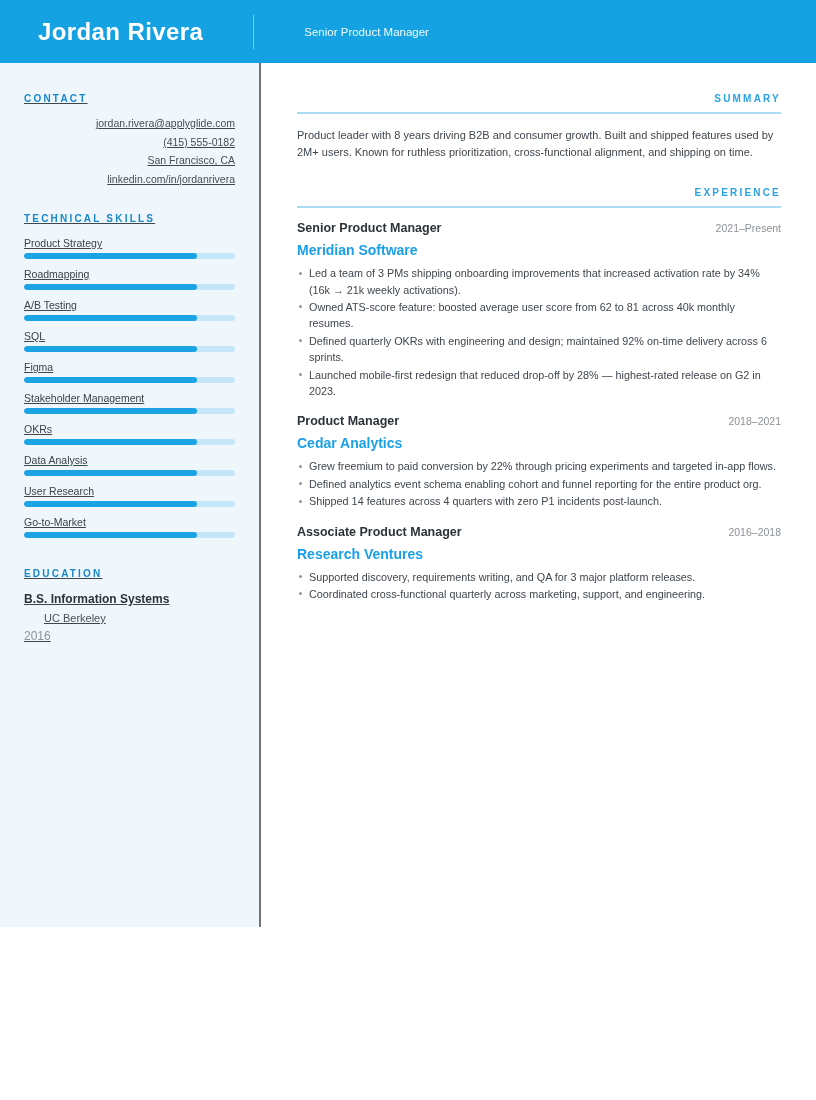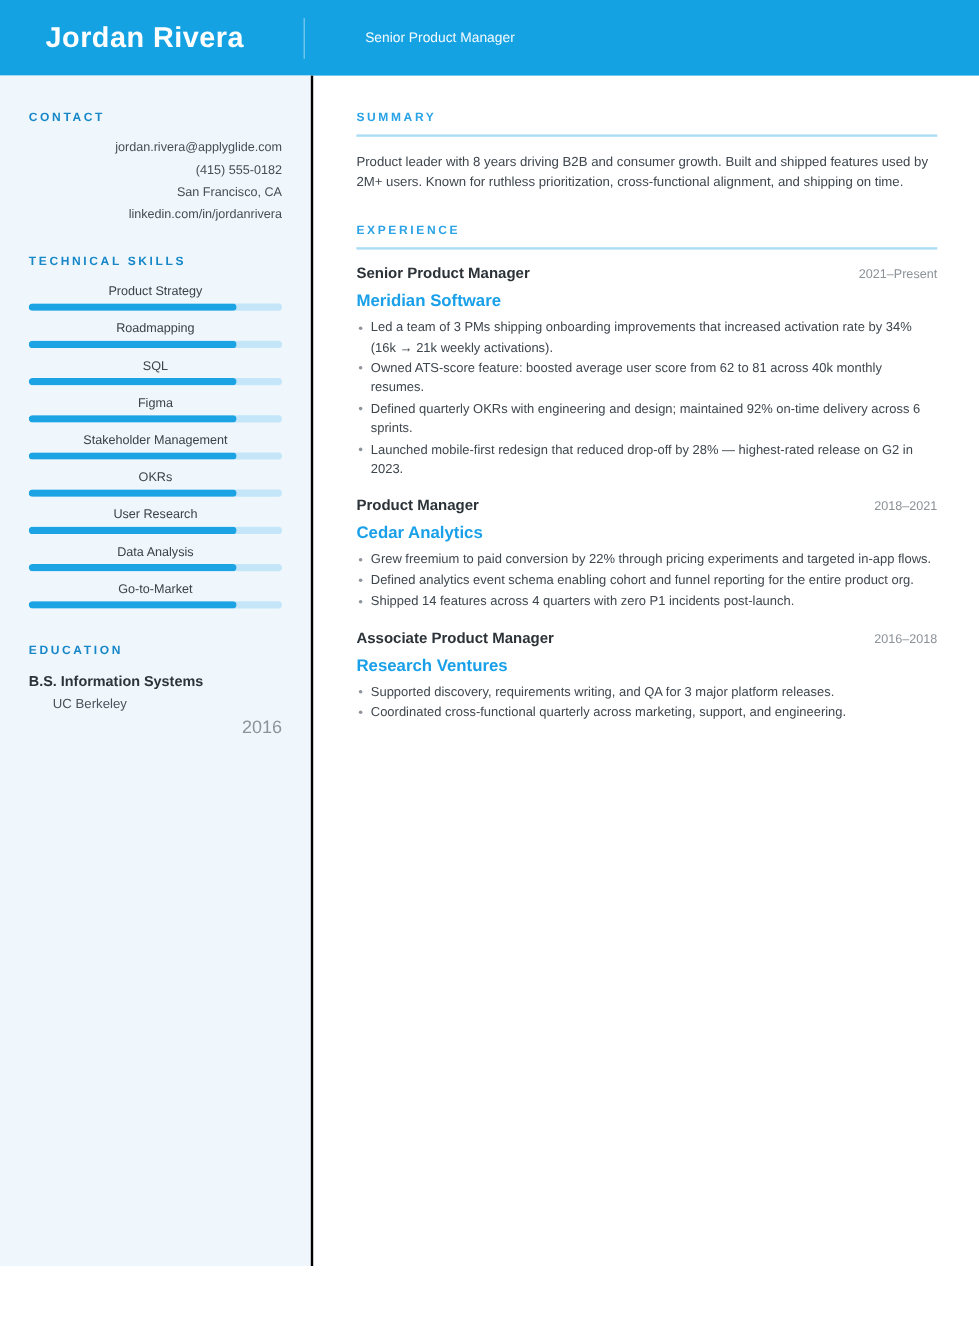--- a/index.html
+++ b/index.html
@@ -22,56 +22,57 @@
   }
   .vdiv {
     width: 1px; height: 34px; background: rgba(255,255,255,0.45);
     margin: 0 17px;
   }
   .topbar .subtitle {
     color: rgba(255,255,255,0.95); font-size: 11.5px;
   }
   .cols { display: flex; align-items: flex-start; }
   .sidebar {
-    width: 261px; height: 992px;
+    width: 261px; height: 864px;
     background: var(--sidebar-bg, #eff7fd);
-    border-right: 2px solid #000000;
+    border-right: 2px solid #737373;
     padding: 30px 24px 0 24px;
     flex: none;
+    text-decoration: underline;
   }
   .side-h {
     font-size: 10px; font-weight: bold; letter-spacing: 2.2px;
     color: var(--side-heading, #1787c8);
     margin-bottom: 13px;
   }
   .contact-line {
     font-size: 10.5px; color: #454d55; line-height: 12.5px; margin-bottom: 6px; text-align: right;
   }
   .skills-section { margin-top: 28px; }
-  .skill { margin-bottom: 9px; text-align: center; }
+  .skill { margin-bottom: 9px; }
   .skill-label { font-size: 10.5px; color: #3a424a; margin-bottom: 4px; }
   .bar {
     height: 6px; border-radius: 3px;
     background: var(--bar-track, #c5e6f8);
     overflow: hidden;
   }
   .bar .fill {
     height: 100%; border-radius: 3px;
     background: var(--bar-fill, #1ba3e4);
   }
   .education-section { margin-top: 30px; }
   .degree { font-size: 12px; font-weight: bold; color: #2c3339; margin-bottom: 6px; }
   .school { font-size: 11px; color: #49525a; margin-bottom: 5px; padding-left: 20px; }
-  .year { font-size: 15px; color: #8d939a; text-align: right; }
+  .year { font-size: 12px; color: #8d939a; }
   main { flex: 1; padding: 30px 35px 0 36px; }
   .main-h {
     font-size: 10px; font-weight: bold; letter-spacing: 2.2px;
     color: var(--main-heading, #2aa2e6);
     border-bottom: 2px solid var(--heading-underline, #abdcf5);
-    padding-bottom: 8px; margin-bottom: 13px;
+    padding-bottom: 8px; margin-bottom: 13px; text-align: right;
   }
   .summary-text {
     font-size: 11px; line-height: 1.55; color: #3e464e; margin-bottom: 26px;
   }
   .job { margin-bottom: 15px; }
   .job-head {
     display: flex; justify-content: space-between; align-items: baseline;
     margin-bottom: 7px;
   }
   .job-title { font-size: 12.5px; font-weight: bold; color: #2b3238; }
@@ -125,20 +126,26 @@
               <div class="fill" style="width: 82%;"></div>
             </div>
         </div>
         <div class="skill">
           <div class="skill-label">Roadmapping</div>
           <div class="bar">
               <div class="fill" style="width: 82%;"></div>
             </div>
         </div>
         <div class="skill">
+          <div class="skill-label">A/B Testing</div>
+          <div class="bar">
+              <div class="fill" style="width: 82%;"></div>
+            </div>
+        </div>
+        <div class="skill">
           <div class="skill-label">SQL</div>
           <div class="bar">
               <div class="fill" style="width: 82%;"></div>
             </div>
         </div>
         <div class="skill">
           <div class="skill-label">Figma</div>
           <div class="bar">
               <div class="fill" style="width: 82%;"></div>
             </div>
@@ -149,27 +156,27 @@
               <div class="fill" style="width: 82%;"></div>
             </div>
         </div>
         <div class="skill">
           <div class="skill-label">OKRs</div>
           <div class="bar">
               <div class="fill" style="width: 82%;"></div>
             </div>
         </div>
         <div class="skill">
+          <div class="skill-label">Data Analysis</div>
+          <div class="bar">
+              <div class="fill" style="width: 82%;"></div>
+            </div>
+        </div>
+        <div class="skill">
           <div class="skill-label">User Research</div>
-          <div class="bar">
-              <div class="fill" style="width: 82%;"></div>
-            </div>
-        </div>
-        <div class="skill">
-          <div class="skill-label">Data Analysis</div>
           <div class="bar">
               <div class="fill" style="width: 82%;"></div>
             </div>
         </div>
         <div class="skill">
           <div class="skill-label">Go-to-Market</div>
           <div class="bar">
               <div class="fill" style="width: 82%;"></div>
             </div>
         </div>

